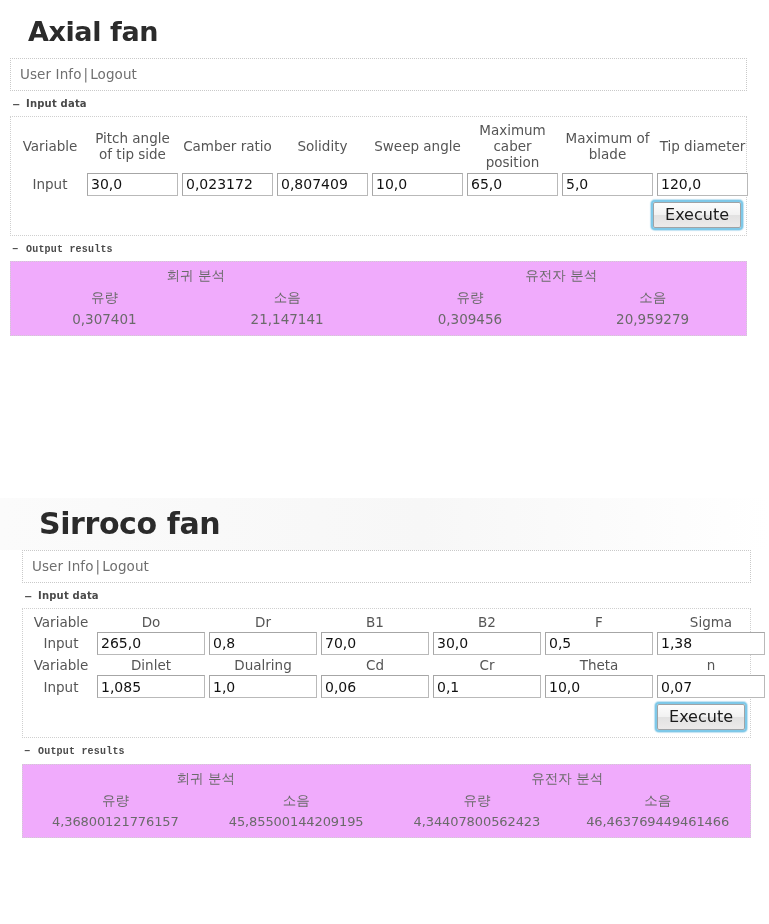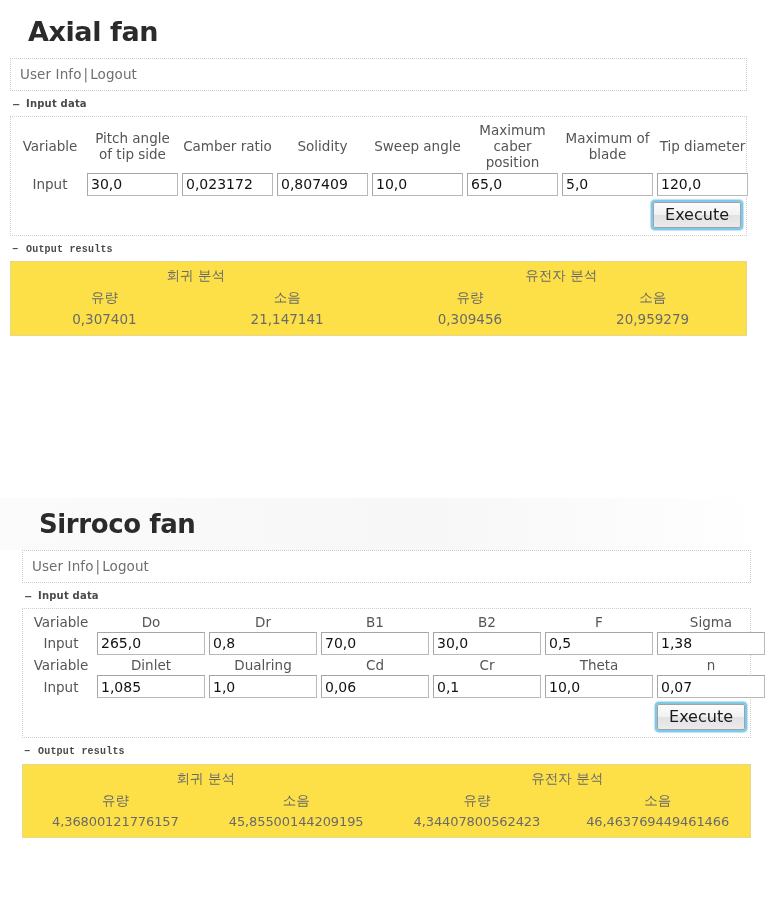--- a/index.html
+++ b/index.html
@@ -30,21 +30,21 @@
   .page-title {
     margin: 6px;
     font-size: 27px;
     font-weight: bold;
     letter-spacing: -0.4px;
     color: #2b2b2b;
     line-height: 52px;
     font-family: "DejaVu Sans", "Liberation Sans", sans-serif;
   }
   #axial-section .page-title { padding-left: 22px; }
-  #sirroco-section .page-title { padding-left: 33px; font-size: 26px; }
+  #sirroco-section .page-title { padding-left: 33px; font-size: 30px; }
 
   .inner { position: relative; }
   #axial-section .inner { padding: 0 22px 0 10px; }
   #sirroco-section .inner { padding: 0 18px 0 22px; }
 
   .userbar {
     border: 1px dotted #c9c9c9;
     background: #ffffff;
     font-size: 13.5px;
     color: #6f6f6f;
@@ -127,21 +127,21 @@
     color: #1b1b1b;
     padding: 2px 11px 3px 11px;
     background: linear-gradient(to bottom, #fdfdfd 0%, #f2f2f2 48%, #e2e2e2 52%, #eceaea 100%);
     border: 1px solid #9fa3a6;
     border-radius: 2px;
     box-shadow: 0 0 0 2px #7ec8e8, 0 0 1px 3px #bfe2f2;
     cursor: pointer;
     line-height: 19px;
   }
 
-  .results-panel { border: 1px dotted #cfcfcf; background: #fde047; padding: 3px 2px 6px 2px; }
+  .results-panel { border: 1px dotted #cfcfcf; background: #f0abfc; padding: 3px 2px 6px 2px; }
   table.results { border-collapse: collapse; width: 100%; table-layout: fixed; }
   table.results td {
     text-align: center;
     font-size: 13.5px;
     color: #6a6a6a;
     padding: 2px 1px;
   }
   .res-group { font-size: 14px; color: #666666; padding-bottom: 2px; }
   .res-metric { font-size: 14px; color: #666666; padding: 1px 1px 3px 1px; }
   .res-value { font-size: 13.5px; color: #6e6e6e; padding-top: 1px; }

